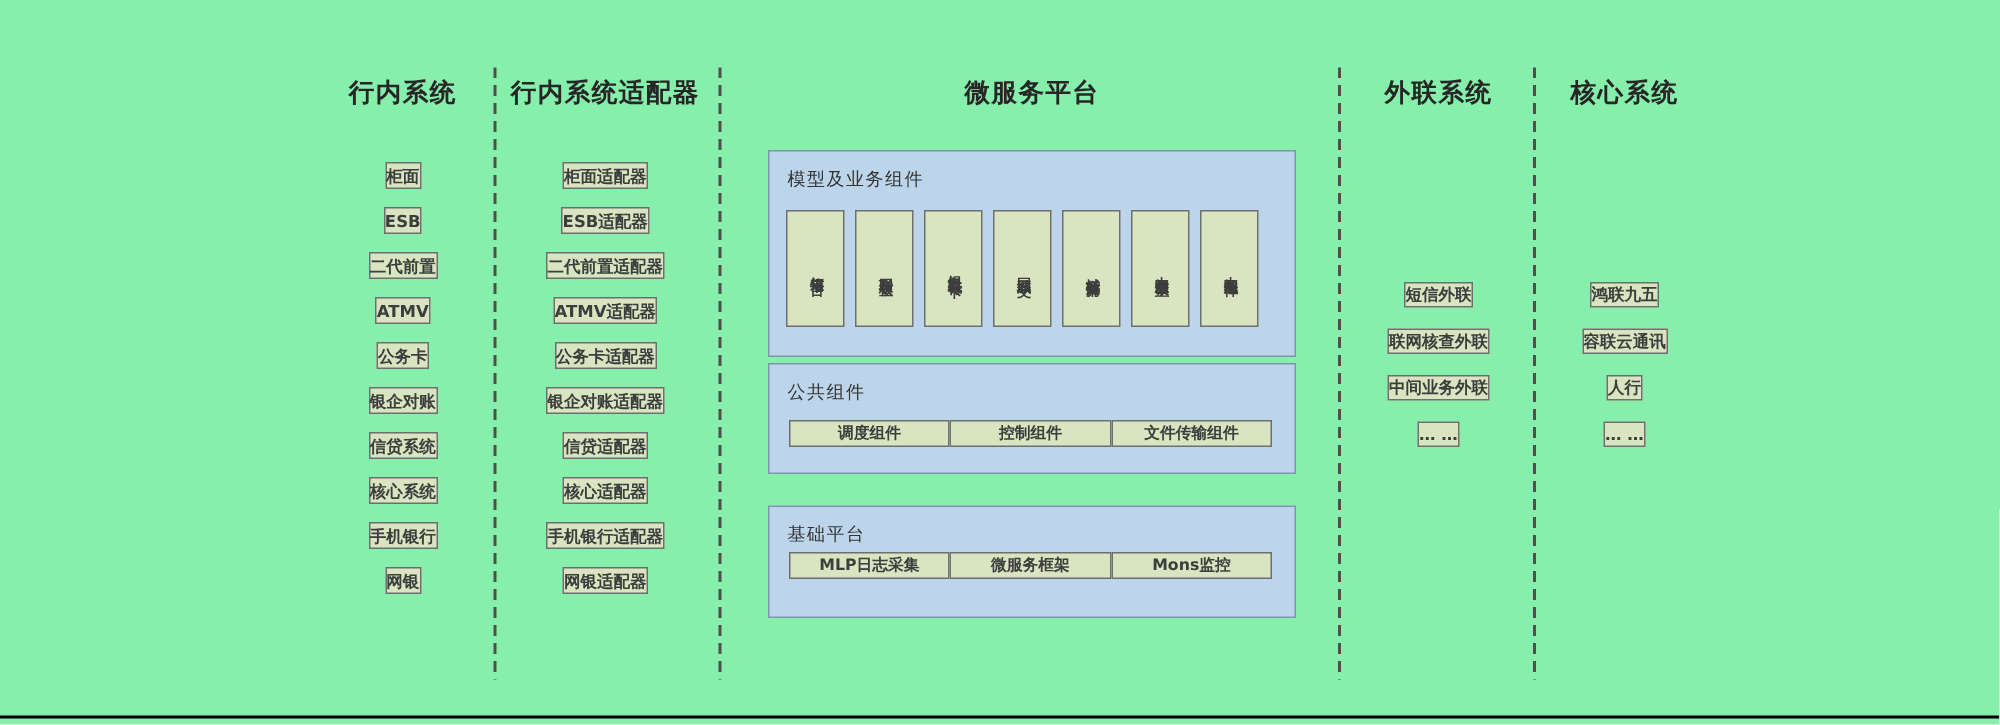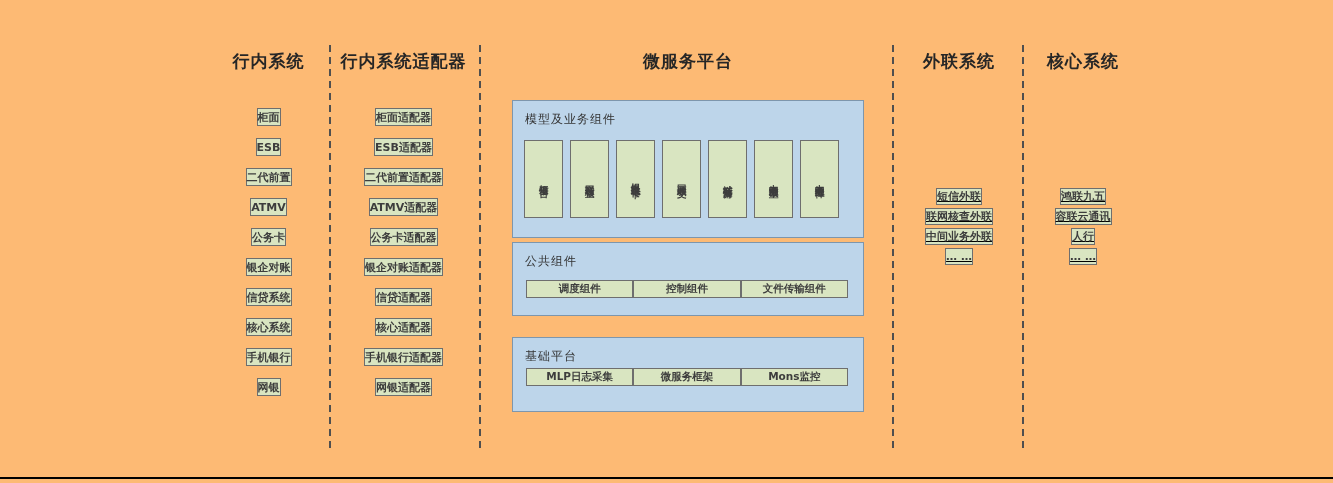--- a/index.html
+++ b/index.html
@@ -1,20 +1,20 @@
 <!DOCTYPE html>
 <html><head>
 <meta charset="utf-8">
 <style>
   html, body { margin: 0; padding: 0; background: #ffffff; }
   .diagram {
     position: relative;
     width: 1333px;
     height: 483px;
-    background: #fdba74;
+    background: #86efac;
     font-family: "DejaVu Sans", "Liberation Sans", sans-serif;
     overflow: hidden;
   }
   
   .vsep {
     position: absolute;
     top: 45px;
     width: 2px;
     height: 408px;
     background: repeating-linear-gradient(to bottom, #4f4f4f 0 7px, transparent 7px 12px);
@@ -27,21 +27,21 @@
     transform: translateX(-50%);
     margin: 0;
     white-space: nowrap;
     font-size: 17px;
     font-weight: bold;
     color: #262626;
     letter-spacing: 1px;
   }
   .stack { position: absolute; left: 0; right: 0; display: flex; flex-direction: column; align-items: center; }
   .stack-narrow { top: 58px; gap: 12px; }
-  .stack-right  { top: 138px; gap: 3px; text-decoration: underline; }
+  .stack-right  { top: 138px; gap: 14px; }
   .chip {
     box-sizing: border-box;
     height: 18px;
     background: #d9e5c1;
     border: 1px solid #6e6e6e;
     display: flex; align-items: center; justify-content: center;
     font-size: 11px; font-weight: bold; color: #3d3d3d;
     white-space: nowrap;
   }
   .stack-right .chip { height: 17px; }

